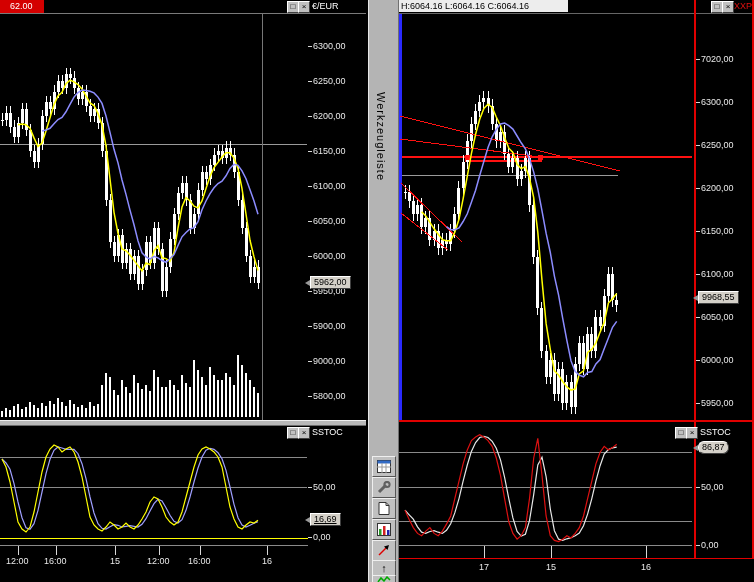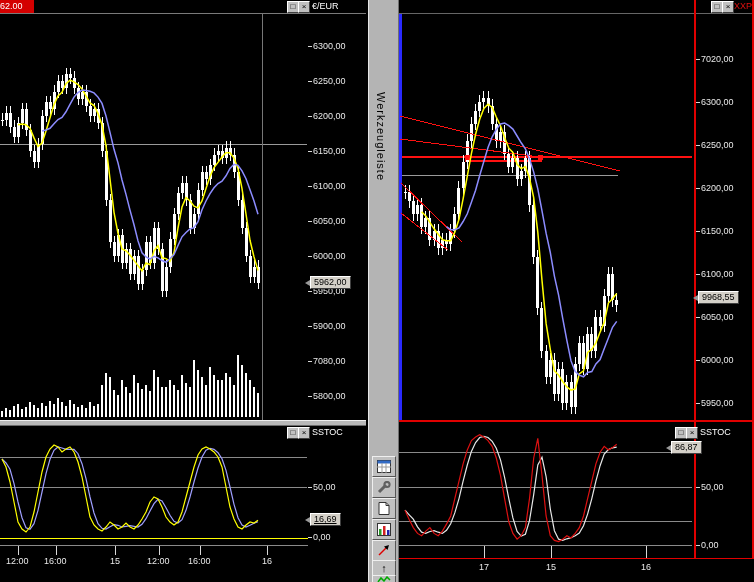--- a/index.html
+++ b/index.html
@@ -34,21 +34,21 @@
   .grayline{position:absolute;background:#8a8a8a;z-index:2;}
   .yellowline{position:absolute;background:#ffff00;z-index:3;}
 </style>
 </head>
 <body>
 
 <div id="app">
 
   <div class="abs" style="left:0;top:0;width:366px;height:582px;background:#000;">
     <div class="abs" style="left:0;top:0;width:366px;height:13px;background:#000;border-bottom:1px solid #7a7a7a;">
-      <div class="abs" style="left:0;top:0;width:34px;height:13px;background:#d40000;color:#fff;font-size:9px;line-height:13px;padding-left:0;">62.00</div>
+      <div class="abs" style="left:0;top:0;width:34px;height:13px;background:#d40000;color:#fff;font-size:9px;line-height:13px;padding-left:10px;">62.00</div>
     </div>
   </div>
 
   <div class="winbtn" style="left:287px;top:1px;"><span>□</span></div>
   <div class="winbtn" style="left:298px;top:1px;"><span>×</span></div>
   <div class="sym" style="left:312px;top:1px;color:#fff;">€/EUR</div>
 
   <svg id="svg-left" style="left:0;top:13px;" width="308" height="407">
       <line x1="0" y1="131" x2="307" y2="131" stroke="#9a9a9a" stroke-width="1" shape-rendering="crispEdges"></line>
       <line x1="262" y1="0" x2="262" y2="407" stroke="#777777" stroke-width="1" shape-rendering="crispEdges"></line>
@@ -310,20 +310,21 @@
     <div class="icon-btn" style="top:560px;height:14px;">
       <span class="glyph">↑</span>
     </div>
     <div class="icon-btn" style="top:575px;height:7px;border-bottom:none;">
       <svg width="14" height="7">
           <polyline points="1,6 4,2 7,5 10,1 13,4" fill="none" stroke="#0a0" stroke-width="1.5"></polyline>
         </svg>
     </div>
   </div>
 
+  <div id="rw-header">H:6064.16 L:6064.16 C:6064.16</div>
   <div class="winbtn" style="left:711px;top:1px;"><span>□</span></div>
   <div class="winbtn" style="left:722px;top:1px;"><span>×</span></div>
   <div class="sym" style="left:734px;top:1px;color:#e01010;">XXP</div>
 
   <div class="grayline" style="left:398px;top:13px;width:356px;height:1px;background:#666;"></div>
 
   <svg id="svg-right" style="left:398px;top:13px;" width="296" height="407">
       <line x1="2" y1="162.95999999999998" x2="220" y2="162.95999999999998" stroke="#9a9a9a" stroke-width="1" shape-rendering="crispEdges"></line>
       <line x1="2" y1="144.04" x2="294" y2="144.04" stroke="#ff1111" stroke-width="2" shape-rendering="crispEdges"></line>
       <line x1="67" y1="148.34" x2="144" y2="148.34" stroke="#ff1111" stroke-width="2" shape-rendering="crispEdges"></line>
@@ -454,21 +455,21 @@
     </svg>
   <div class="winbtn" style="left:675px;top:427px;"><span>□</span></div>
   <div class="winbtn" style="left:686px;top:427px;"><span>×</span></div>
   <div class="sym" style="left:700px;top:427px;color:#fff;">SSTOC</div>
 
   <div class="redline" style="left:694px;top:0;width:2px;height:559px;"></div>
   <div class="redline" style="left:752px;top:0;width:2px;height:559px;"></div>
   <div class="redline" style="left:398px;top:558px;width:356px;height:1px;"></div>
 
   <div class="marker" style="left:698px;top:291px;">9968,55</div>
-  <div class="marker" style="left:671px;top:441px;">86,87</div>
+  <div class="marker" style="left:698px;top:441px;border-radius:6px;">86,87</div>
 
   <div id="overlay" class="abs" style="left:0;top:0;width:754px;height:433px;pointer-events:none;text-align:center;">
       <div class="axis-tick" style="left: 308px; top: 46px;"></div>
       <div class="axis-label" style="left: 313px; top: 41px;">6300,00</div>
       <div class="axis-tick" style="left: 308px; top: 81px;"></div>
       <div class="axis-label" style="left: 313px; top: 76px;">6250,00</div>
       <div class="axis-tick" style="left: 308px; top: 116px;"></div>
       <div class="axis-label" style="left: 313px; top: 111px;">6200,00</div>
       <div class="axis-tick" style="left: 308px; top: 151px;"></div>
       <div class="axis-label" style="left: 313px; top: 146px;">6150,00</div>
@@ -476,21 +477,21 @@
       <div class="axis-label" style="left: 313px; top: 181px;">6100,00</div>
       <div class="axis-tick" style="left: 308px; top: 221px;"></div>
       <div class="axis-label" style="left: 313px; top: 216px;">6050,00</div>
       <div class="axis-tick" style="left: 308px; top: 256px;"></div>
       <div class="axis-label" style="left: 313px; top: 251px;">6000,00</div>
       <div class="axis-tick" style="left: 308px; top: 291px;"></div>
       <div class="axis-label" style="left: 313px; top: 286px;">5950,00</div>
       <div class="axis-tick" style="left: 308px; top: 326px;"></div>
       <div class="axis-label" style="left: 313px; top: 321px;">5900,00</div>
       <div class="axis-tick" style="left: 308px; top: 361px;"></div>
-      <div class="axis-label" style="left: 313px; top: 356px;">7080,00</div>
+      <div class="axis-label" style="left: 313px; top: 356px;">9000,00</div>
       <div class="axis-tick" style="left: 308px; top: 396px;"></div>
       <div class="axis-label" style="left: 313px; top: 391px;">5800,00</div>
       <div class="axis-tick" style="left: 696px; top: 59px;"></div>
       <div class="axis-label" style="left: 701px; top: 54px;">7020,00</div>
       <div class="axis-tick" style="left: 696px; top: 102px;"></div>
       <div class="axis-label" style="left: 701px; top: 97px;">6300,00</div>
       <div class="axis-tick" style="left: 696px; top: 145px;"></div>
       <div class="axis-label" style="left: 701px; top: 140px;">6250,00</div>
       <div class="axis-tick" style="left: 696px; top: 188px;"></div>
       <div class="axis-label" style="left: 701px; top: 183px;">6200,00</div>

